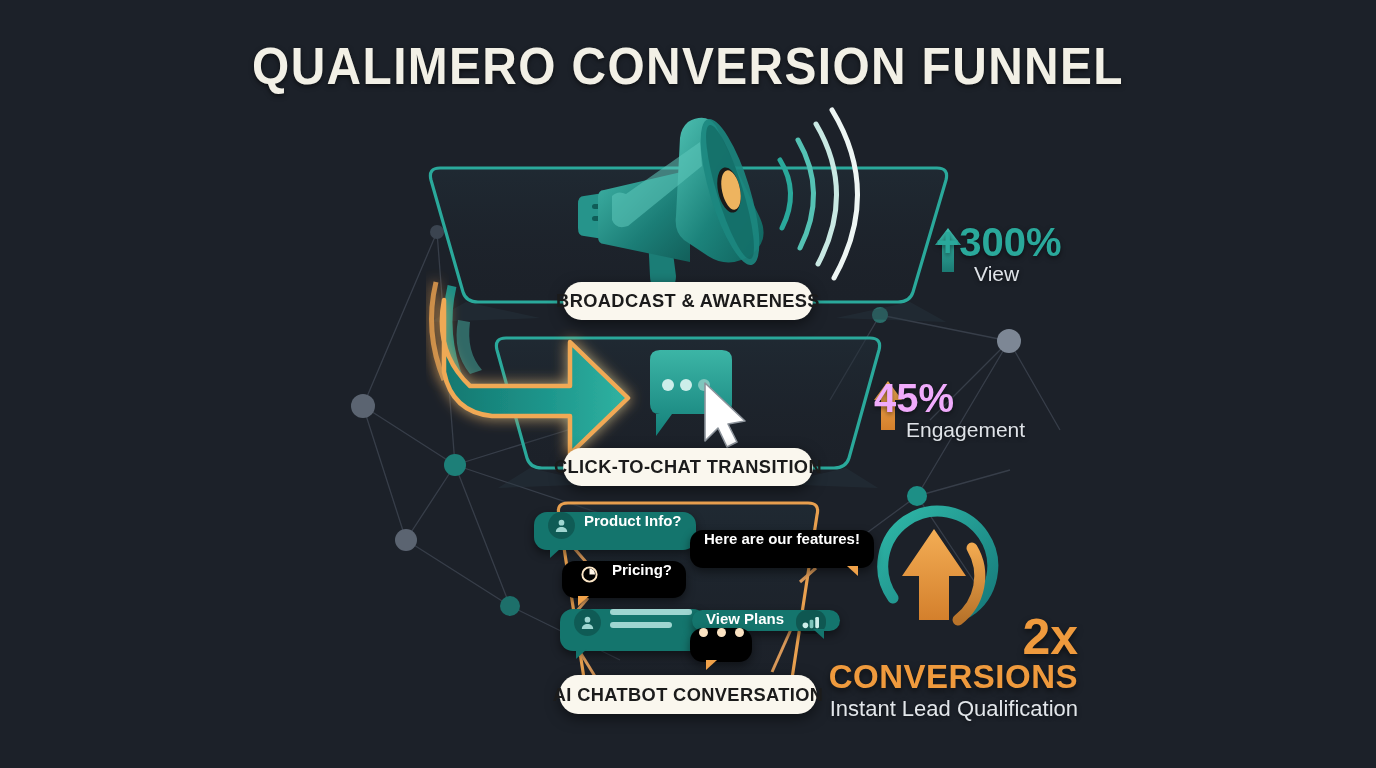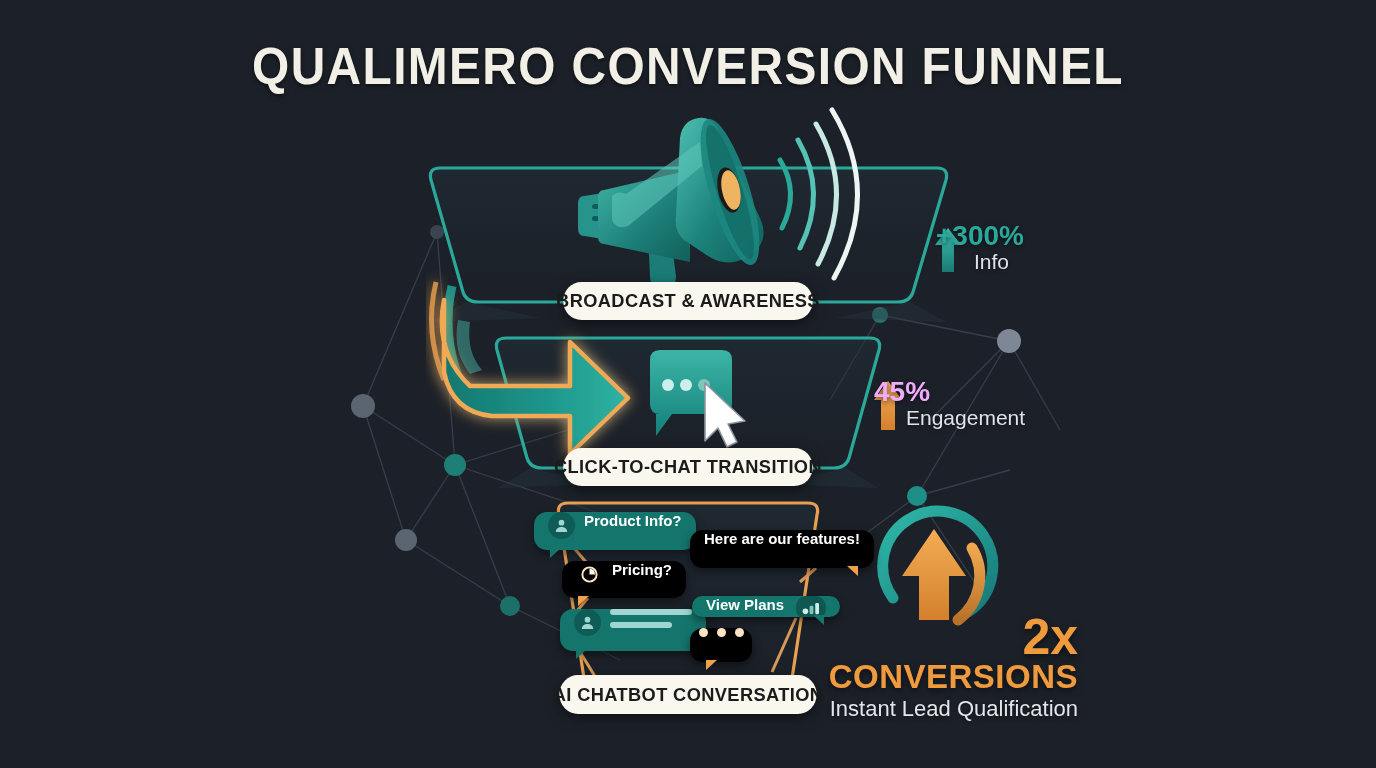--- a/index.html
+++ b/index.html
@@ -41,21 +41,21 @@
     transform:scaleX(.96);
   }
   #pill-1 { left:558px; top:282px; width:260px; height:38px; }
   #pill-2 { left:558px; top:448px; width:260px; height:38px; }
   #pill-3 { left:554px; top:675px; width:268px; height:39px; }
 
   
   .metric { position:absolute; }
   .metric-row { display:flex; align-items:center; gap:8px; }
   .metric-value {
-    font-size:28px; font-weight:bold; letter-spacing:0px;
+    font-size:40px; font-weight:bold; letter-spacing:0px;
     line-height:1; text-shadow:0 2px 5px rgba(0,0,0,.5);
   }
   .metric-label {
     font-size:21px; color:#dfe3e8; line-height:1.15;
     text-shadow:0 1px 4px rgba(0,0,0,.5);
   }
   #metric-reach { left:936px; top:222px; }
   #metric-reach .metric-value { color:#2aa99b; }
   #metric-reach .metric-label { margin-left:38px; }
   #metric-engagement { left:874px; top:378px; }
@@ -116,21 +116,21 @@
   .lines { display:flex; flex-direction:column; gap:7px; }
   .ln { height:6px; border-radius:3px; background:#9fd6d1; }
 
   .dots { display:flex; gap:9px; align-items:center; }
   .dot { width:9px; height:9px; border-radius:50%; background:#fbe3c3; }
 
   #b-product { left:534px; top:512px; height:38px; }
   #b-pricing  { left:562px; top:561px; height:37px; }
   #b-lines    { left:560px; top:609px; height:42px; }
   #b-features { left:690px; top:530px; height:38px; }
-  #b-viewplans{ left:692px; top:596px; height:21px; }
+  #b-viewplans{ left:692px; top:610px; height:21px; }
   #b-typing   { left:690px; top:628px; height:34px; width:62px; justify-content:center; }
 </style>
 </head>
 <body>
 
 <div id="stage">
 
   <svg class="layer" viewBox="0 0 1376 768">
     <g stroke="#3c434f" stroke-width="1.3" fill="none" opacity=".85">
       <path d="M363 406 L455 465 M363 406 L406 540 M363 406 L437 232 M455 465 L406 540 M455 465 L510 606 M455 465 L600 420 M455 465 L620 520 M406 540 L510 606 M510 606 L620 660 M437 232 L455 465
@@ -306,21 +306,21 @@
   <div id="title">QUALIMERO CONVERSION FUNNEL</div>
 
   <div class="stage-pill" id="pill-1">BROADCAST &amp; AWARENESS</div>
   <div class="stage-pill" id="pill-2">CLICK-TO-CHAT TRANSITION</div>
   <div class="stage-pill" id="pill-3">AI CHATBOT CONVERSATION</div>
 
   <div class="metric" id="metric-reach">
     <div class="metric-row">
       <div class="metric-value">+300%</div>
     </div>
-    <div class="metric-label">Info</div>
+    <div class="metric-label">View</div>
   </div>
 
   <div class="metric" id="metric-engagement">
     <div class="metric-row">
       <div class="metric-value">45%</div>
     </div>
     <div class="metric-label">Engagement</div>
   </div>
 
   <div id="conversion">

